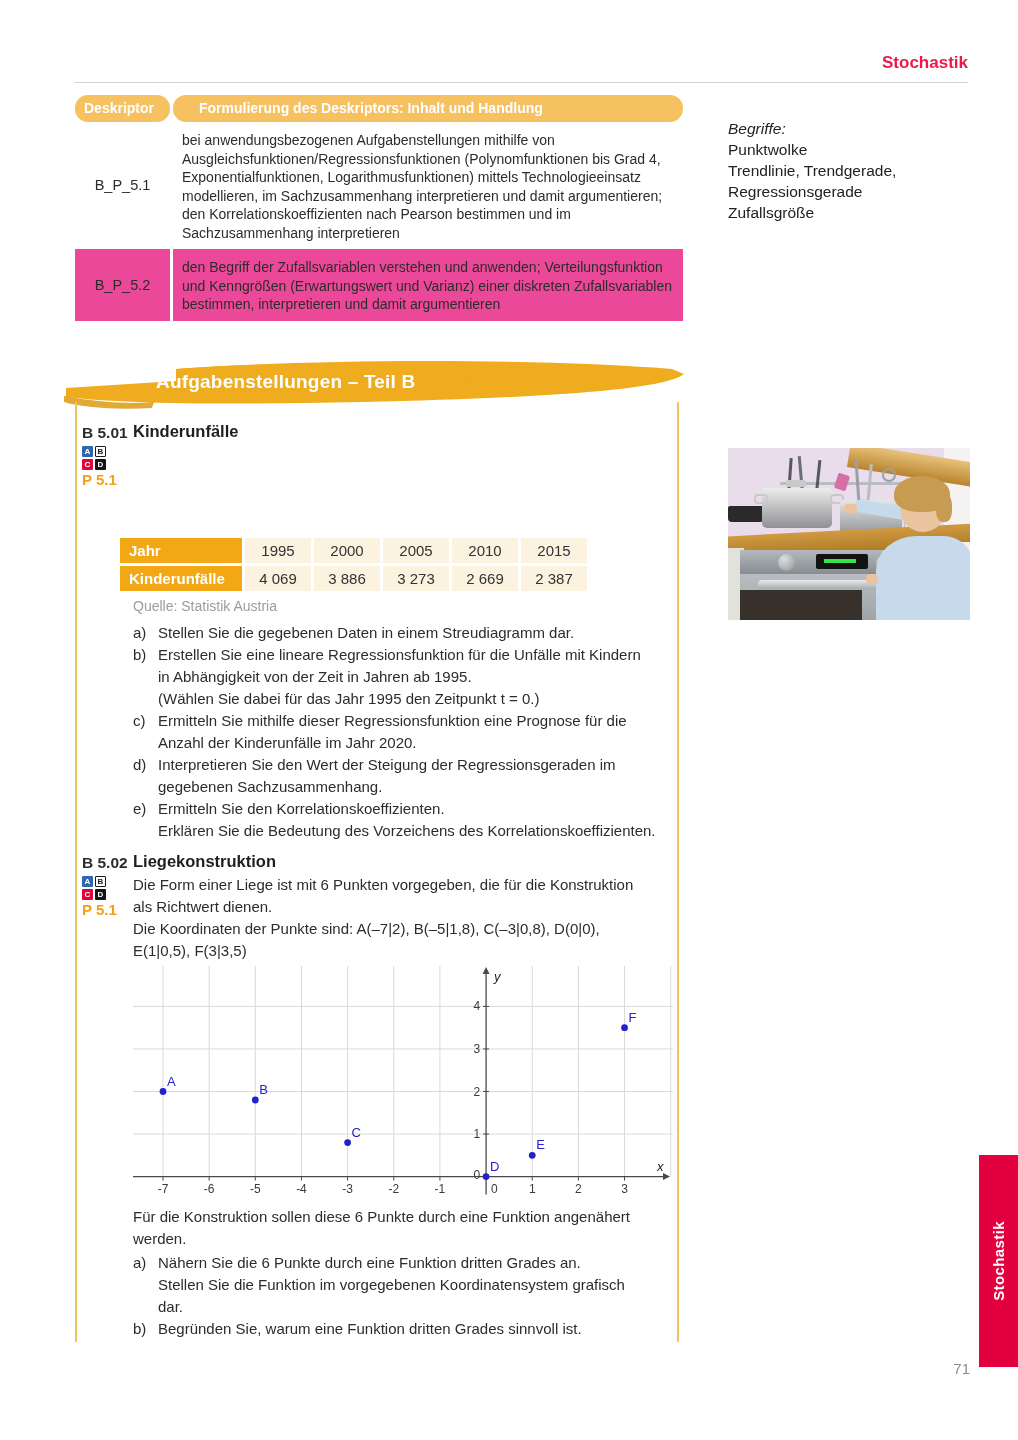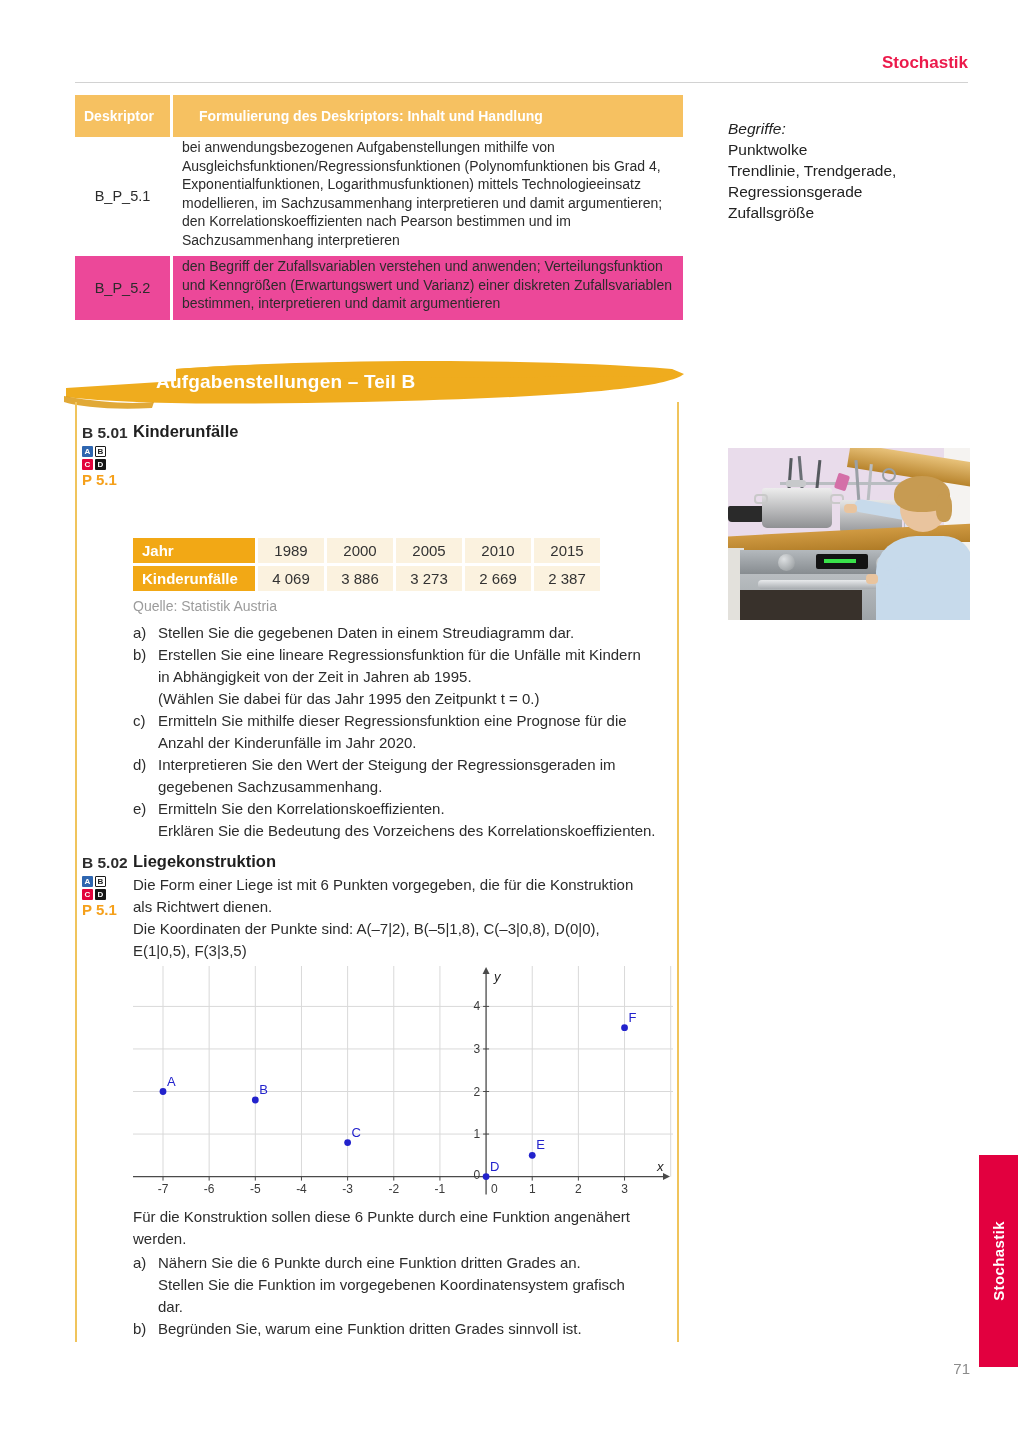--- a/index.html
+++ b/index.html
@@ -7,25 +7,25 @@
         font-family:"Liberation Sans",sans-serif;color:#333;}
   .abs{position:absolute;}
 
   
   .header-title{left:700px;top:53px;width:268px;text-align:right;font-size:17px;font-weight:bold;color:#EC1A4B;}
   .top-rule{left:75px;top:82px;width:893px;height:1px;background:#D2D2D2;}
 
   
   .desc-table{left:75px;top:95px;width:605px;display:grid;grid-template-columns:95px 510px;column-gap:3px;row-gap:0;}
   .desc-cell{font-size:14px;line-height:18.5px;}
-  .dt-head{background:#F6C161;color:#fff;font-weight:bold;height:42px;display:flex;align-items:center;}
+  .dt-head{background:#F6C161;color:#fff;font-weight:bold;height:27px;display:flex;align-items:center;border-radius:13px;}
   .dt-head.id{justify-content:flex-start;padding-left:9px;}
   .dt-head.txt{padding-left:26px;}
   .dt-id{display:flex;align-items:center;justify-content:center;font-size:14.5px;color:#2c2c2c;}
-  .dt-txt{padding:1px 10px 7px 9px;color:#2c2c2c;}
+  .dt-txt{padding:9px 10px 7px 9px;color:#2c2c2c;}
   .row-cream{background:#ec4899;}
 
   
   .margin-notes{left:728px;top:118px;width:245px;font-size:15.5px;line-height:21px;color:#222;}
   .mn-title{font-style:italic;}
 
   
   .banner-wrap{left:62px;top:356px;width:632px;height:54px;}
   .banner-label{left:156px;top:371px;font-size:19px;font-weight:bold;color:#fff;letter-spacing:.2px;}
 
@@ -41,21 +41,21 @@
   .badge.b1{background:#fff;color:#1a1a1a;border:1px solid #1a1a1a;width:9px;height:9px;}
   .badge.b2{background:#E2033C;color:#fff;}
   .badge.b3{background:#141414;color:#fff;}
   .p-label{font-size:15px;font-weight:bold;color:#F5A01B;}
 
   .t-title{font-size:16.5px;font-weight:bold;color:#1f1f1f;}
   .body-text{font-size:15px;line-height:22px;color:#2c2c2c;}
   .prelines{white-space:pre-line;}
 
   
-  .years-table{left:133px;top:538px;display:grid;
+  .years-table{left:120px;top:538px;display:grid;
      grid-template-columns:122px 66px 66px 66px 66px 66px;column-gap:3px;row-gap:3px;}
   .yt-label{background:#F2A815;color:#fff;font-weight:bold;font-size:15px;height:25px;display:flex;align-items:center;padding-left:9px;}
   .yt-cell{background:#FBF2DF;color:#333;font-size:15px;height:25px;display:flex;align-items:center;justify-content:center;}
   .source-line{font-size:14px;color:#9C9C9C;}
 
   .task-items{display:grid;grid-template-columns:25px 512px;}
   .ti-letter{font-size:15px;line-height:22px;color:#2c2c2c;}
 
   
   .chart{left:133px;top:966px;width:540px;height:234px;}
@@ -112,21 +112,21 @@
     <span class="badge b1">B</span>
     <span class="badge b2">C</span>
     <span class="badge b3">D</span>
   </div>
   <div class="abs p-label" style="left:82px;top:471px;">P 5.1</div>
 
   <div class="abs t-title" style="left:133px;top:422px;">Kinderunfälle</div>
 
   <div class="abs years-table">
     <div class="yt-label">Jahr</div>
-    <div class="yt-cell">1989</div>
+    <div class="yt-cell">1995</div>
     <div class="yt-cell">2000</div>
     <div class="yt-cell">2005</div>
     <div class="yt-cell">2010</div>
     <div class="yt-cell">2015</div>
     <div class="yt-label">Kinderunfälle</div>
     <div class="yt-cell">4 069</div>
     <div class="yt-cell">3 886</div>
     <div class="yt-cell">3 273</div>
     <div class="yt-cell">2 669</div>
     <div class="yt-cell">2 387</div>

